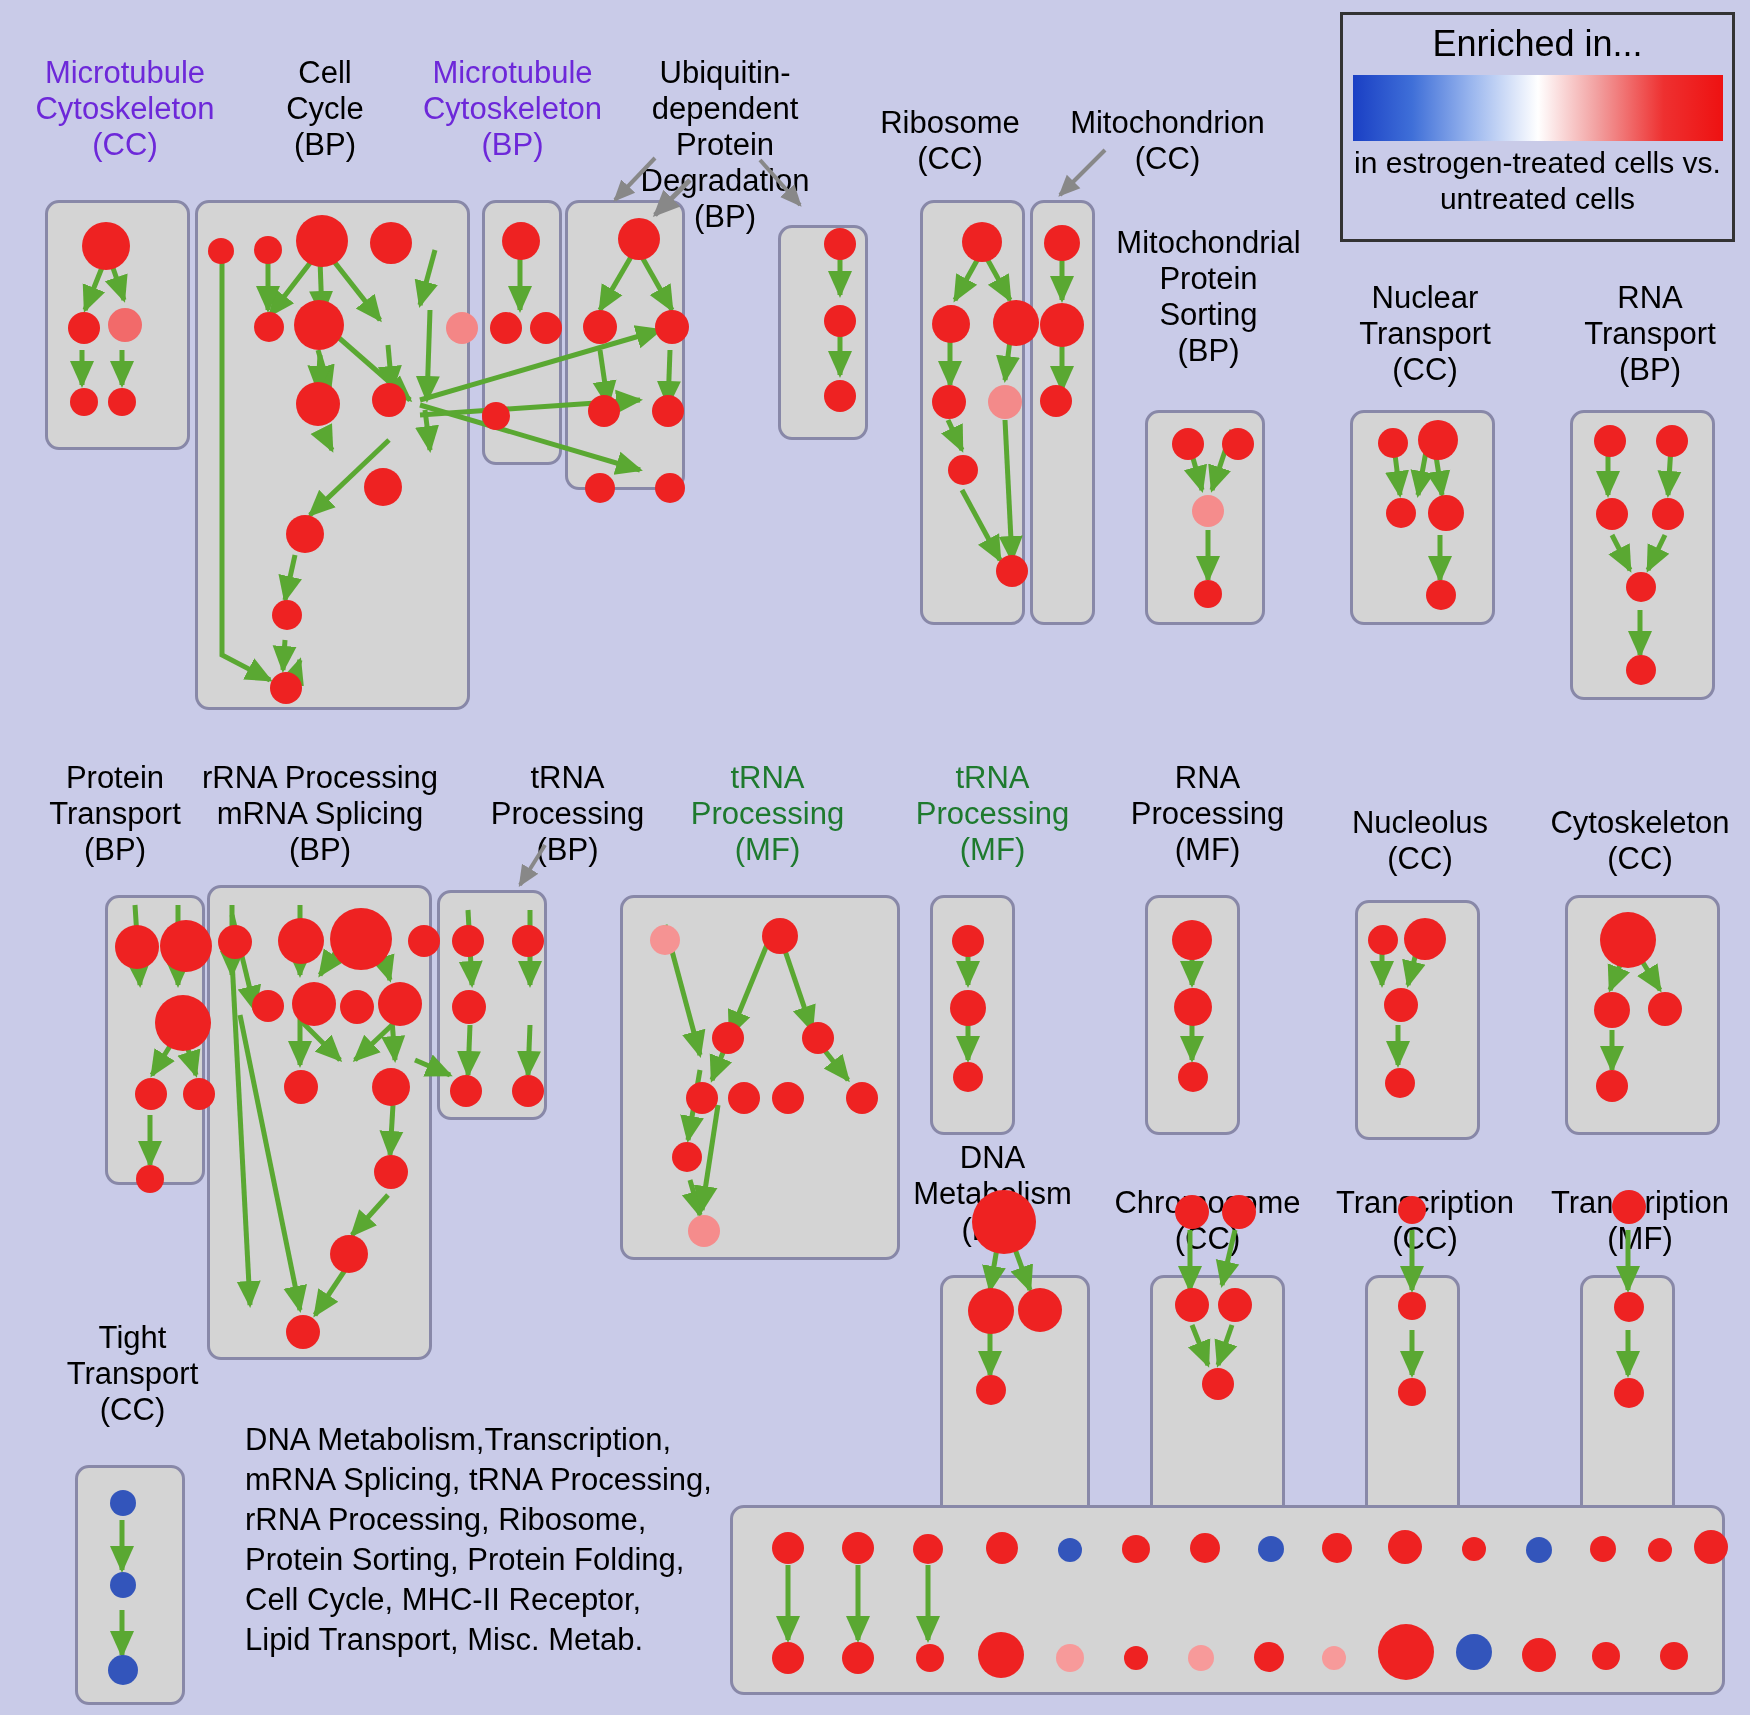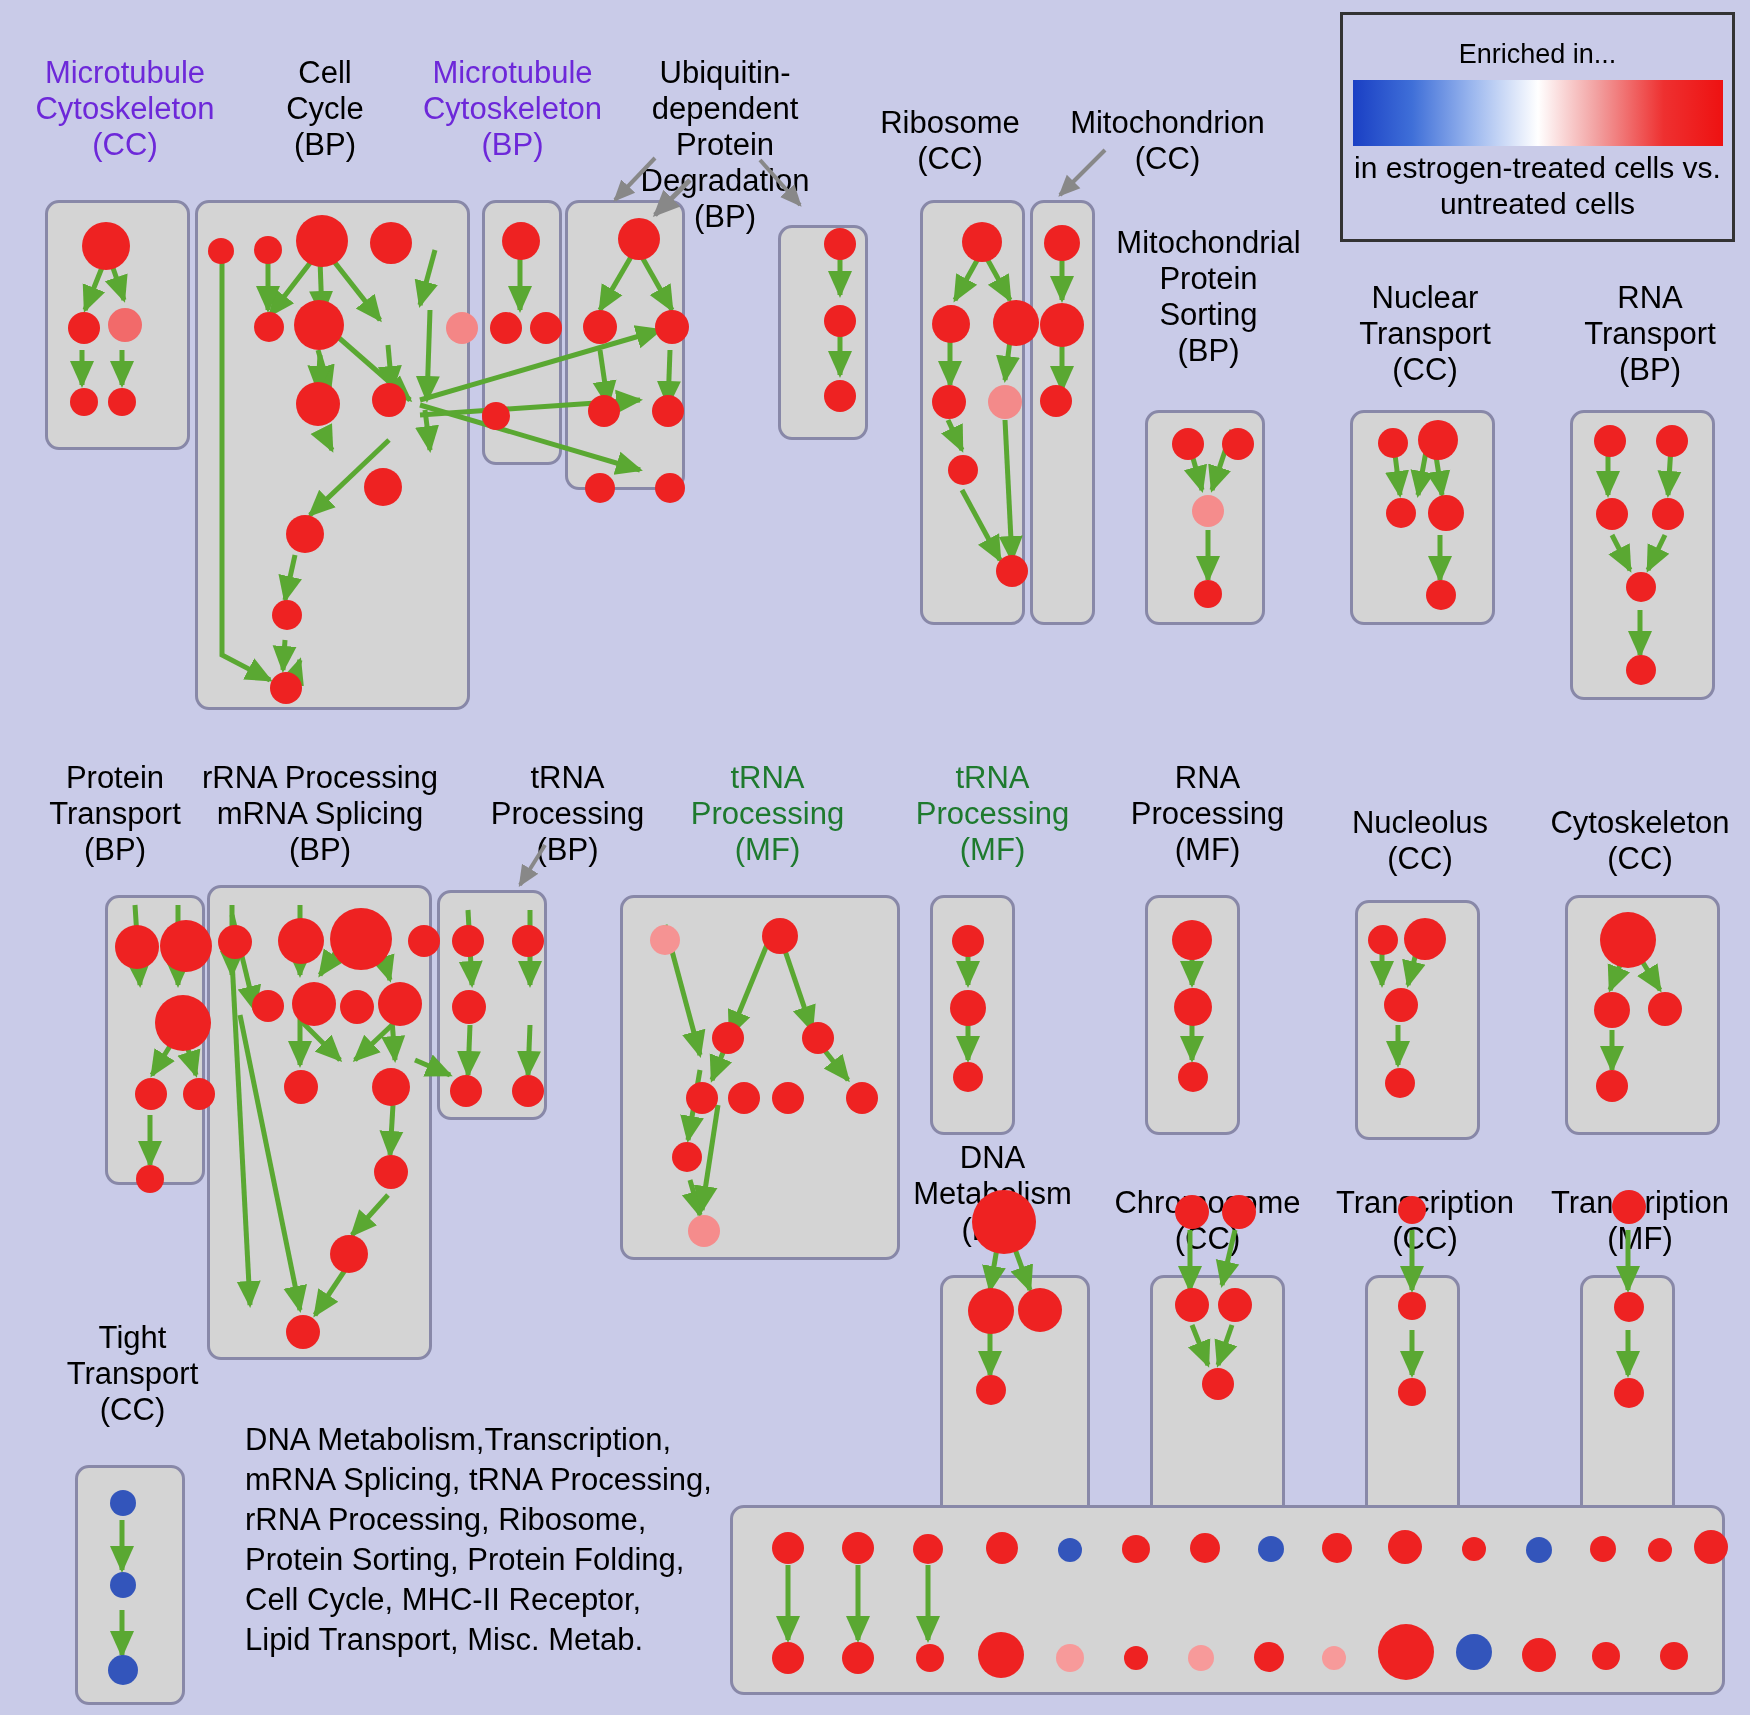--- a/index.html
+++ b/index.html
@@ -34,21 +34,21 @@
     border-radius:50%;
     box-sizing:border-box;
   }
   .legend{
     position:absolute;
     background:#c9cbe8;
     border:3px solid #333;
     box-sizing:border-box;
     text-align:center;
   }
-  .legend-title{font-size:27px;color:#000;margin-top:24px;}
+  .legend-title{font-size:36px;color:#000;margin-top:8px;}
   .legend-bar{
     margin:10px auto 0 auto;
     width:370px;height:66px;
     background:linear-gradient(to right,#1a3fc4 0%,#3f6fd8 16%,#9ab6ee 32%,#ffffff 50%,#f2a0a0 66%,#ee3030 84%,#ee1111 100%);
   }
   .legend-ends{display:flex;justify-content:space-between;width:378px;margin:2px auto 0 auto;font-size:32px;}
   .legend-sub{font-size:30px;line-height:36px;margin-top:4px;}
   svg.edges{position:absolute;left:0;top:0;width:1750px;height:1715px;pointer-events:none;}
   .big-text{
     position:absolute;font-size:31px;line-height:40px;color:#000;text-align:left;white-space:pre-line;

